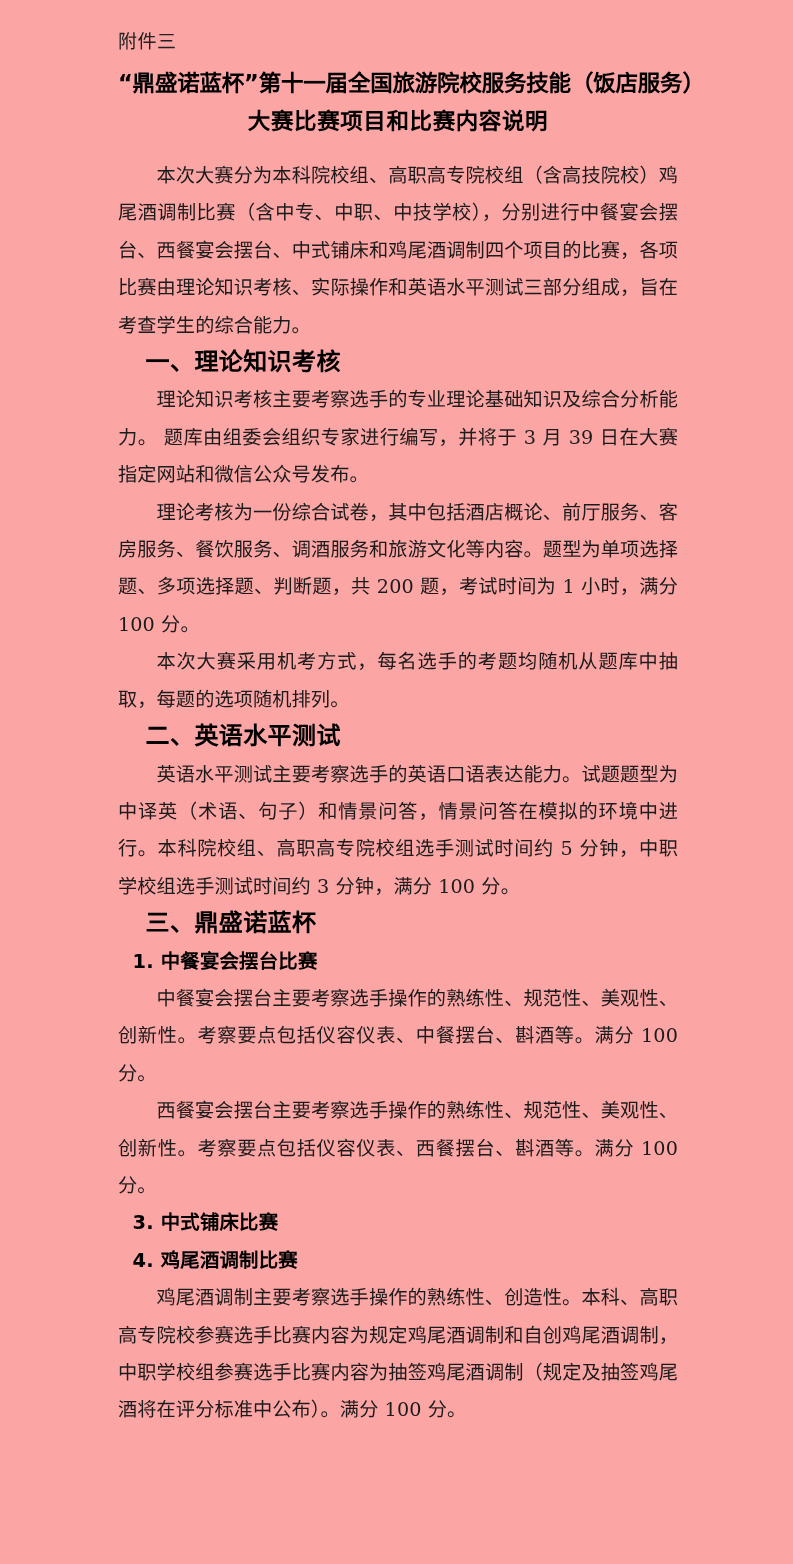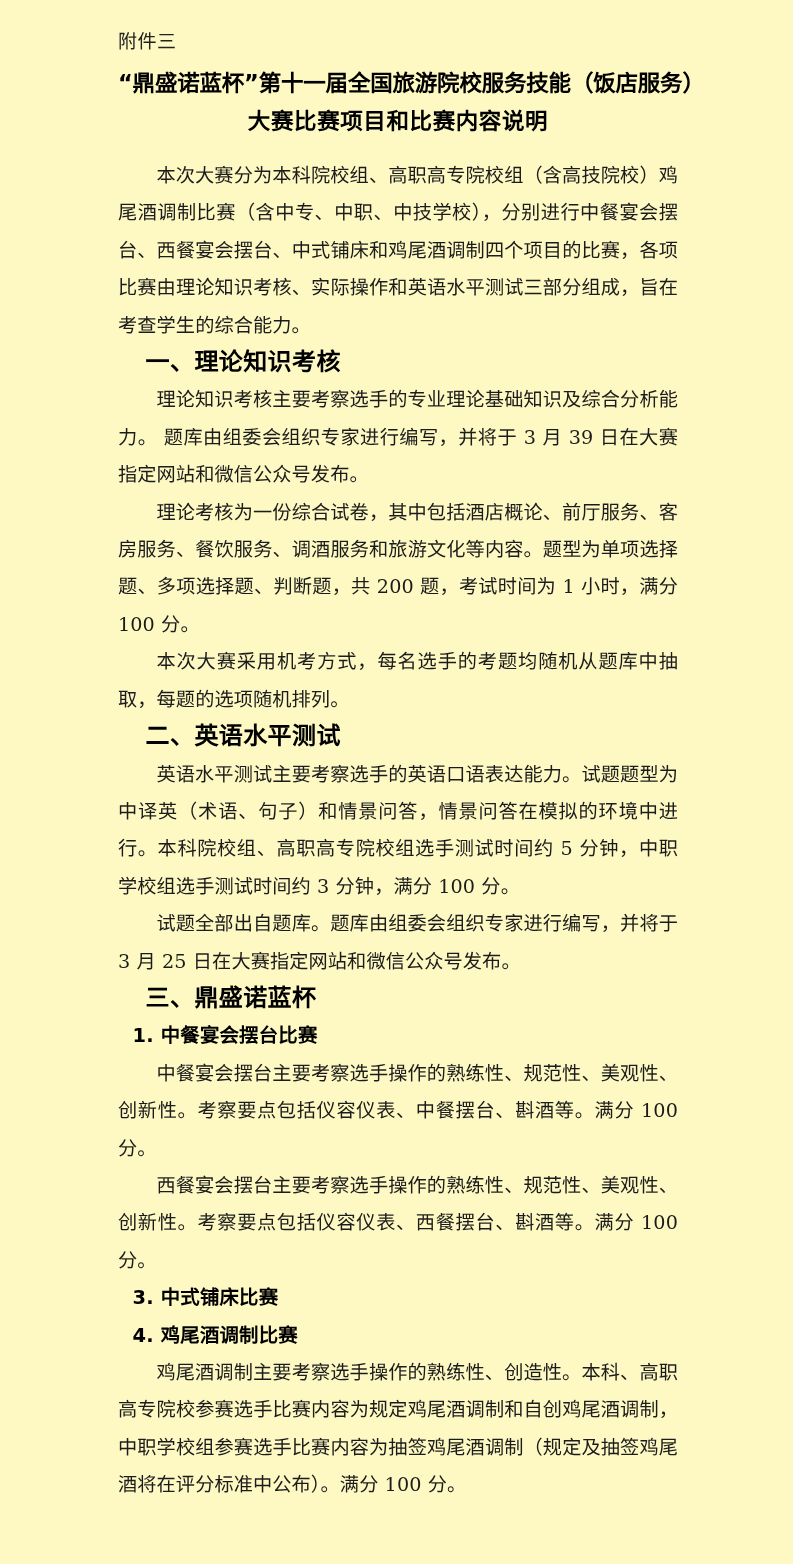--- a/index.html
+++ b/index.html
@@ -6,21 +6,21 @@
   html, body {
     margin: 0;
     padding: 0;
     background: #ffffff;
   }
   .page {
     position: relative;
     width: 793px;
     height: 1564px;
     margin: 0 auto;
-    background: #fef9c3;
+    background: #fca5a5;
     overflow: hidden;
     box-sizing: border-box;
     font-family: "DejaVu Serif", "Liberation Serif", serif;
     color: #1a1a1a;
   }
   .content {
     position: absolute;
     left: 118px;
     top: 26px;
     width: 560px;
@@ -110,21 +110,20 @@
 
     <p class="para first-body">本次大赛分为本科院校组、高职高专院校组（含高技院校）鸡尾酒调制比赛（含中专、中职、中技学校），分别进行中餐宴会摆台、西餐宴会摆台、中式铺床和鸡尾酒调制四个项目的比赛，各项比赛由理论知识考核、实际操作和英语水平测试三部分组成，旨在考查学生的综合能力。</p>
 
     <h2 class="sec-head">一、理论知识考核</h2>
     <p class="para">理论知识考核主要考察选手的专业理论基础知识及综合分析能力。 题库由组委会组织专家进行编写，并将于 3 月 39 日在大赛指定网站和微信公众号发布。</p>
     <p class="para">理论考核为一份综合试卷，其中包括酒店概论、前厅服务、客房服务、餐饮服务、调酒服务和旅游文化等内容。题型为单项选择题、多项选择题、判断题，共 200 题，考试时间为 1 小时，满分 100 分。</p>
     <p class="para">本次大赛采用机考方式，每名选手的考题均随机从题库中抽取，每题的选项随机排列。</p>
 
     <h2 class="sec-head">二、英语水平测试</h2>
     <p class="para">英语水平测试主要考察选手的英语口语表达能力。试题题型为中译英（术语、句子）和情景问答，情景问答在模拟的环境中进行。本科院校组、高职高专院校组选手测试时间约 5 分钟，中职学校组选手测试时间约 3 分钟，满分 100 分。</p>
-    <p class="para">试题全部出自题库。题库由组委会组织专家进行编写，并将于 3 月 25 日在大赛指定网站和微信公众号发布。</p>
 
     <h2 class="sec-head">三、鼎盛诺蓝杯</h2>
 
     <h3 class="sub-head">1. 中餐宴会摆台比赛</h3>
     <p class="para">中餐宴会摆台主要考察选手操作的熟练性、规范性、美观性、创新性。考察要点包括仪容仪表、中餐摆台、斟酒等。满分 100 分。</p>
 
     <p class="para">西餐宴会摆台主要考察选手操作的熟练性、规范性、美观性、创新性。考察要点包括仪容仪表、西餐摆台、斟酒等。满分 100 分。</p>
 
     <h3 class="sub-head">3. 中式铺床比赛</h3>
 

